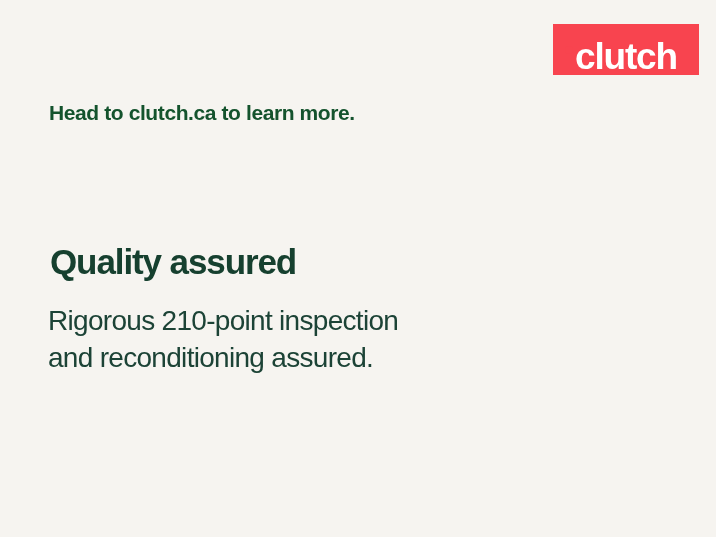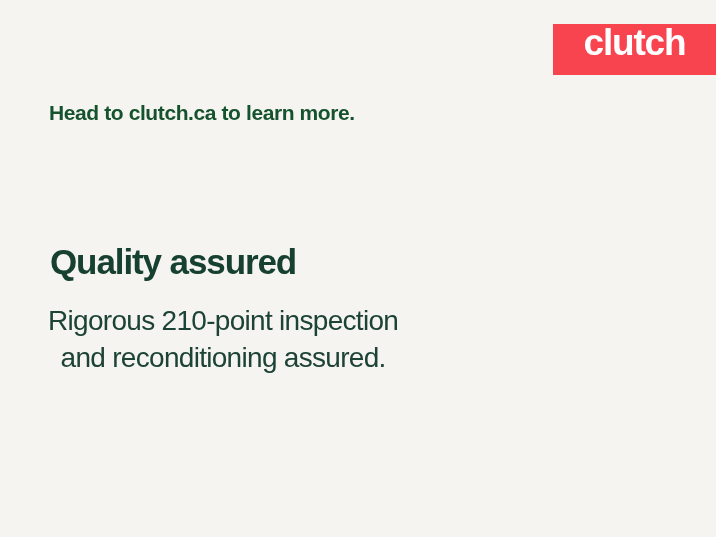--- a/index.html
+++ b/index.html
@@ -19,25 +19,25 @@
     position: absolute;
     inset: 0;
     background: #f6f4f0;
   }
 
   
   #brand-logo {
     position: absolute;
     left: 553px;
     top: 24px;
-    width: 163px;
+    width: 146px;
     height: 51px;
     background: #f8444f;
     display: flex;
-    align-items: flex-start;
+    align-items: flex-end;
     justify-content: center;
   }
   #brand-wordmark {
     position: relative;
     color: #ffffff;
     font-family: "Liberation Sans", sans-serif;
     font-size: 37px;
     font-weight: 700;
     letter-spacing: -1.2px;
     line-height: 1;
@@ -88,21 +88,20 @@
     color: #1c4336;
     font-size: 28px;
     font-weight: 400;
     letter-spacing: -0.7px;
     line-height: 1.32;
     max-width: 520px;
   }
   .subhead-line {
     display: block;
     white-space: nowrap;
-    text-align: center;
   }
 </style>
 </head>
 <body>
 
 <div id="slide">
 
   <div id="brand-logo">
     <span id="brand-wordmark">clutch</span>
     <span id="brand-c-dot"></span>

